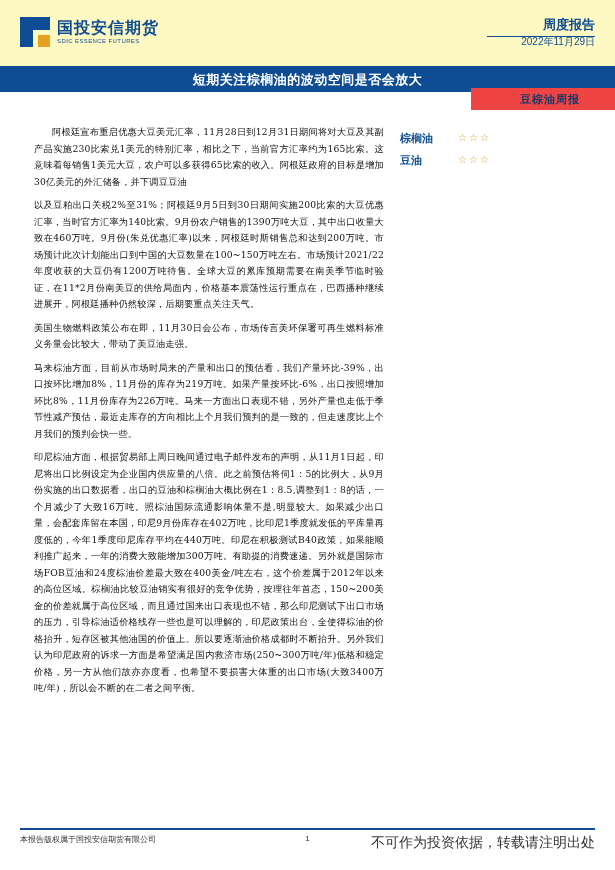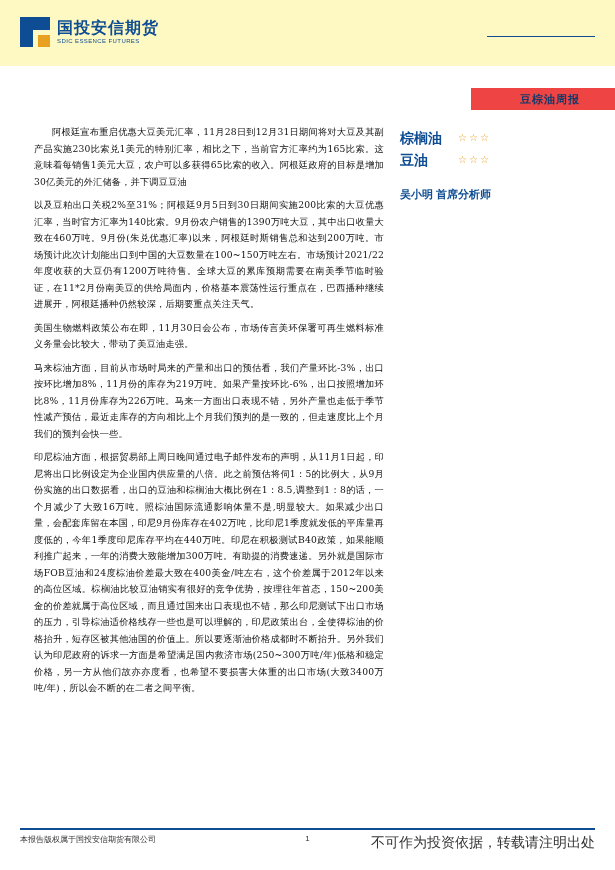--- a/index.html
+++ b/index.html
@@ -96,21 +96,21 @@
   .col-right{
     position:absolute;left:400px;top:128px;width:200px;
   }
   .rating-title{
     font-size:11.5px;font-weight:bold;color:#0e4d93;line-height:20px;margin-bottom:4px;
   }
   .rating-row{
     display:flex;align-items:center;line-height:20px;margin-bottom:2px;
   }
   .rating-name{
-    font-size:14px;font-weight:bold;color:#0e4d93;width:58px;
+    font-size:11px;font-weight:bold;color:#0e4d93;width:58px;
   }
   .stars{
     font-size:10px;color:#e8a020;letter-spacing:2px;
   }
   .analyst{
     margin-top:14px;font-size:11px;font-weight:bold;color:#0e4d93;line-height:20px;
   }
   .license{
     font-size:10px;color:#0e4d93;line-height:18px;
   }
@@ -138,50 +138,56 @@
       <div class="logo-mark">
         <div class="sq1"></div>
           <div class="sq2"></div>
           <div class="sq3"></div>
       </div>
       <div>
         <div class="logo-text-cn">国投安信期货</div>
         <div class="logo-text-en">SDIC ESSENCE FUTURES</div>
       </div>
     </div>
+    <div class="header-right">
+      <div class="hdr-title">周度报告</div>
+      <div class="hdr-date">2022年11月29日</div>
+    </div>
     <div class="hdr-rule"></div>
   </div>
 
+  <div class="title-band">
+    <div class="t">短期关注棕榈油的波动空间是否会放大</div>
+  </div>
   <div class="subband"></div>
   <div class="tag">
     <span>豆棕油周报</span>
     <div class="notch"></div>
   </div>
 
   <div class="col-left">
     <p class="indent">阿根廷宣布重启优惠大豆美元汇率，11月28日到12月31日期间将对大豆及其副产品实施230比索兑1美元的特别汇率，相比之下，当前官方汇率约为165比索。这意味着每销售1美元大豆，农户可以多获得65比索的收入。阿根廷政府的目标是增加30亿美元的外汇储备，并下调豆豆油</p>
     <p>以及豆粕出口关税2%至31%；阿根廷9月5日到30日期间实施200比索的大豆优惠汇率，当时官方汇率为140比索。9月份农户销售的1390万吨大豆，其中出口收量大致在460万吨。9月份(朱兑优惠汇率)以来，阿根廷时斯销售总和达到200万吨。市场预计此次计划能出口到中国的大豆数量在100~150万吨左右。市场预计2021/22年度收获的大豆仍有1200万吨待售。全球大豆的累库预期需要在南美季节临时验证，在11*2月份南美豆的供给局面内，价格基本震荡性运行重点在，巴西播种继续进展开，阿根廷播种仍然较深，后期要重点关注天气。</p>
     <p>美国生物燃料政策公布在即，11月30日会公布，市场传言美环保署可再生燃料标准义务量会比较大，带动了美豆油走强。</p>
-    <p>马来棕油方面，目前从市场时局来的产量和出口的预估看，我们产量环比-3%，出口按环比增加8%，11月份的库存为219万吨。如果产量按环比-6%，出口按照增加环比8%，11月份库存为226万吨。马来一方面出口表现不错，另外产量也走低于季节性减产预估，最近走库存的方向相比上个月我们预判的是一致的，但走速度比上个月我们的预判会快一些。</p>
+    <p>马来棕油方面，目前从市场时局来的产量和出口的预估看，我们产量环比-39%，出口按环比增加8%，11月份的库存为219万吨。如果产量按环比-6%，出口按照增加环比8%，11月份库存为226万吨。马来一方面出口表现不错，另外产量也走低于季节性减产预估，最近走库存的方向相比上个月我们预判的是一致的，但走速度比上个月我们的预判会快一些。</p>
     <p>印尼棕油方面，根据贸易部上周日晚间通过电子邮件发布的声明，从11月1日起，印尼将出口比例设定为企业国内供应量的八倍。此之前预估将伺1：5的比例大，从9月份实施的出口数据看，出口的豆油和棕榈油大概比例在1：8.5,调整到1：8的话，一个月减少了大致16万吨。照棕油国际流通影响体量不是,明显较大。如果减少出口量，会配套库留在本国，印尼9月份库存在402万吨，比印尼1季度就发低的平库量再度低的，今年1季度印尼库存平均在440万吨。印尼在积极测试B40政策，如果能顺利推广起来，一年的消费大致能增加300万吨。有助提的消费速递。另外就是国际市场FOB豆油和24度棕油价差最大致在400美金/吨左右，这个价差属于2012年以来的高位区域。棕榈油比较豆油销实有很好的竞争优势，按理往年首态，150~200美金的价差就属于高位区域，而且通过国来出口表现也不错，那么印尼测试下出口市场的压力，引导棕油适价格线存一些也是可以理解的，印尼政策出台，全使得棕油的价格抬升，短存区被其他油国的价值上。所以要逐渐油价格成都时不断抬升。另外我们认为印尼政府的诉求一方面是希望满足国内救济市场(250~300万吨/年)低格和稳定价格，另一方从他们故亦亦度看，也希望不要损害大体重的出口市场(大致3400万吨/年)，所以会不断的在二者之间平衡。</p>
   </div>
 
   <div class="col-right">
 
     <div class="rating-row">
       <div class="rating-name">棕榈油</div>
       <div class="stars">☆☆☆</div>
     </div>
 
     <div class="rating-row">
       <div class="rating-name">豆油</div>
       <div class="stars">☆☆☆</div>
     </div>
 
-    <div class="analyst">吴小明  首席分析师</div>
   </div>
 
   <div class="footer-rule"></div>
   <div class="footer">
     <div class="left">本报告版权属于国投安信期货有限公司</div>
     <div class="mid">1</div>
     <div class="right">不可作为投资依据，转载请注明出处</div>
   </div>
 
 </div>

